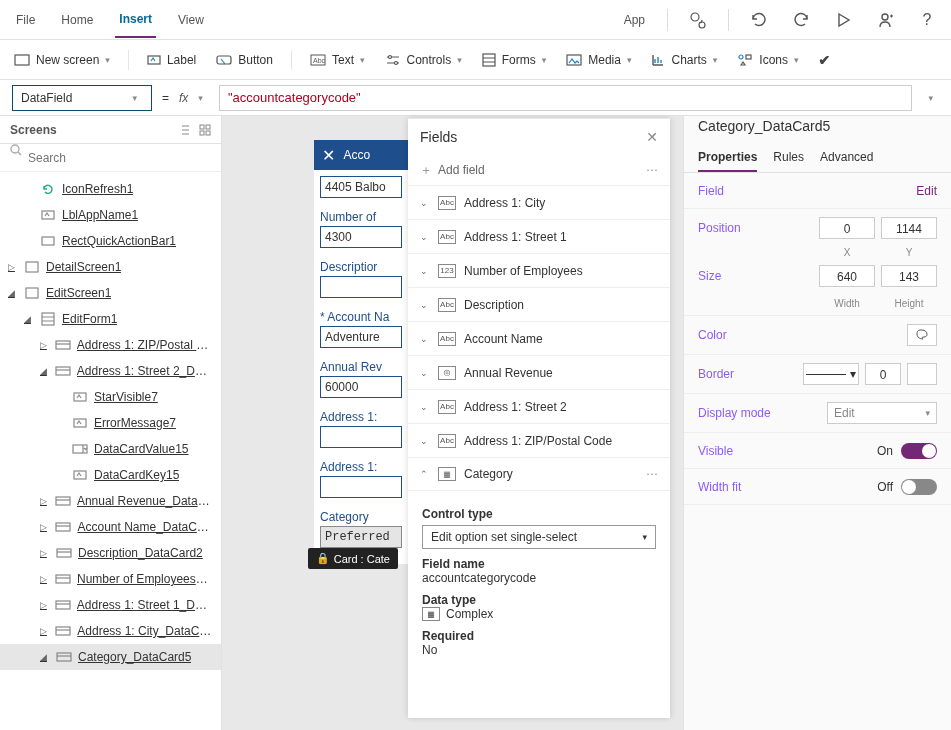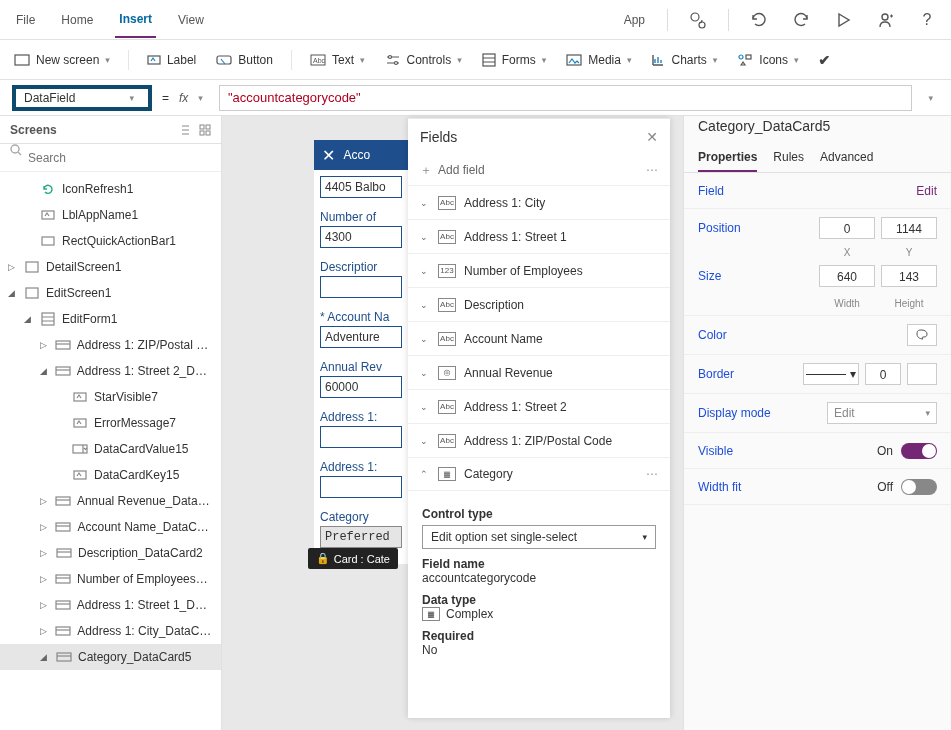--- a/index.html
+++ b/index.html
@@ -14,35 +14,35 @@
 .menubar .vsep { width: 1px; height: 22px; background: #ddd; }
 
 
 .ribbon { height: 40px; display: flex; align-items: center; padding: 0 12px; gap: 16px; border-bottom: 1px solid #e1e1e1; background: #fff; }
 .rbtn { display: flex; align-items: center; gap: 6px; color: #333; cursor: pointer; padding: 4px 2px; }
 .rbtn .chev { color: #888; font-size: 9px; }
 .rsep { width: 1px; height: 20px; background: #e6e6e6; }
 
 
 .formula { height: 36px; display: flex; align-items: center; padding: 0 12px; gap: 10px; border-bottom: 1px solid #e1e1e1; }
-.formula .dropdown { width: 140px; height: 26px; border: 4px solid #0c4a6e; background: #fff; display: flex; align-items: center; padding: 0 8px; justify-content: space-between; text-align: right; }
+.formula .dropdown { width: 140px; height: 26px; border: 1px solid #0c4a6e; background: #fff; display: flex; align-items: center; padding: 0 8px; justify-content: space-between; text-align: right; }
 .formula .fx { display: flex; align-items: center; gap: 4px; color: #555; }
 .formula .input { flex: 1; height: 26px; border: 1px solid #ccc; padding: 0 8px; display: flex; align-items: center; color: #b00020; font-family: Consolas, monospace; font-size: 13px; }
 .formula .chev { font-size: 9px; color: #888; padding: 0 6px; }
 
 
 .main { display: flex; height: 614px; }
 
 
 .left { width: 222px; border-right: 1px solid #e1e1e1; display: flex; flex-direction: column; }
 .left .hdr { height: 28px; display: flex; align-items: center; justify-content: space-between; padding: 0 10px; border-bottom: 1px solid #e1e1e1; font-weight: 600; color: #555;}
 .left .search { height: 28px; border-bottom: 1px solid #eee; display: flex; padding: 0 10px; gap: 6px; }
 .left .search input { border: none; outline: none; flex: 1; font-size: 12px; color: #888;}
 .tree { overflow-y: auto; flex: 1; padding: 4px 0; }
-.tree .row { display: flex; align-items: center; height: 26px; padding: 0 8px; gap: 6px; cursor: pointer; white-space: nowrap; overflow: hidden; }
+.tree .row { display: flex; align-items: center; height: 26px; padding: 0 8px; gap: 6px; cursor: pointer; white-space: nowrap; overflow: hidden; text-decoration: underline; }
 .tree .row.selected { background: #e6e6e6; }
 .tree .tri { width: 10px; font-size: 9px; color: #666; }
 .tree .ci { width: 16px; height: 14px; display: inline-flex; align-items: center; justify-content: center; color: #777; }
 .tree .lbl { overflow: hidden; text-overflow: ellipsis; }
 .ind1 { padding-left: 24px !important; }
 .ind2 { padding-left: 40px !important; }
 .ind3 { padding-left: 56px !important; }
 
 
 .canvas { flex: 1; background: #e8e8e8; position: relative; overflow: hidden; }
@@ -71,21 +71,21 @@
 .fp-detail .sel { height: 24px; border: 1px solid #999; display: flex; align-items: center; justify-content: space-between; padding: 0 8px; margin-top: 4px; }
 
 
 .right { width: 268px; border-left: 1px solid #e1e1e1; background: #fafafa; }
 .right .rh1 { padding: 10px 14px 0 14px; font-size: 10px; color: #777; letter-spacing: 1px; }
 .right .rh2 { padding: 2px 14px 10px 14px; font-size: 14px; }
 .right .tabs { display: flex; gap: 16px; padding: 0 14px; border-bottom: 1px solid #e1e1e1; }
 .right .tabs .t { padding: 6px 0; font-size: 12px; cursor: pointer; }
 .right .tabs .t.active { border-bottom: 2px solid #742774; font-weight: 600; }
 .prow { display: flex; align-items: center; justify-content: space-between; padding: 8px 14px; border-bottom: 1px solid #eee; min-height: 36px;}
-.prow .k { color: #1d4ed8; }
+.prow .k { color: #8b5cf6; }
 .pinput { width: 56px; height: 22px; border: 1px solid #ccc; background: #fff; text-align: center; line-height: 22px; font-size: 12px;}
 .pair { display: flex; gap: 6px; }
 .sublabs { display: flex; gap: 6px; font-size: 10px; color: #888; justify-content: flex-end; padding: 0 14px 4px 0;}
 .sublabs span { width: 56px; text-align: center; }
 .toggle { width: 36px; height: 16px; border-radius: 8px; position: relative; }
 .toggle .knob { width: 14px; height: 14px; background: #fff; border-radius: 50%; position: absolute; top: 1px; }
 .toggle.on { background: #742774; } .toggle.on .knob { right: 1px; }
 .toggle.off { background: #888; } .toggle.off .knob { left: 1px; }
 .smallbtn { width: 30px; height: 22px; border: 1px solid #ccc; background: #fff; display: inline-flex; align-items: center; justify-content: center;}
 .bdrline { width: 40px; border-top: 1px solid #333; display: inline-block; margin-right: 4px;}

